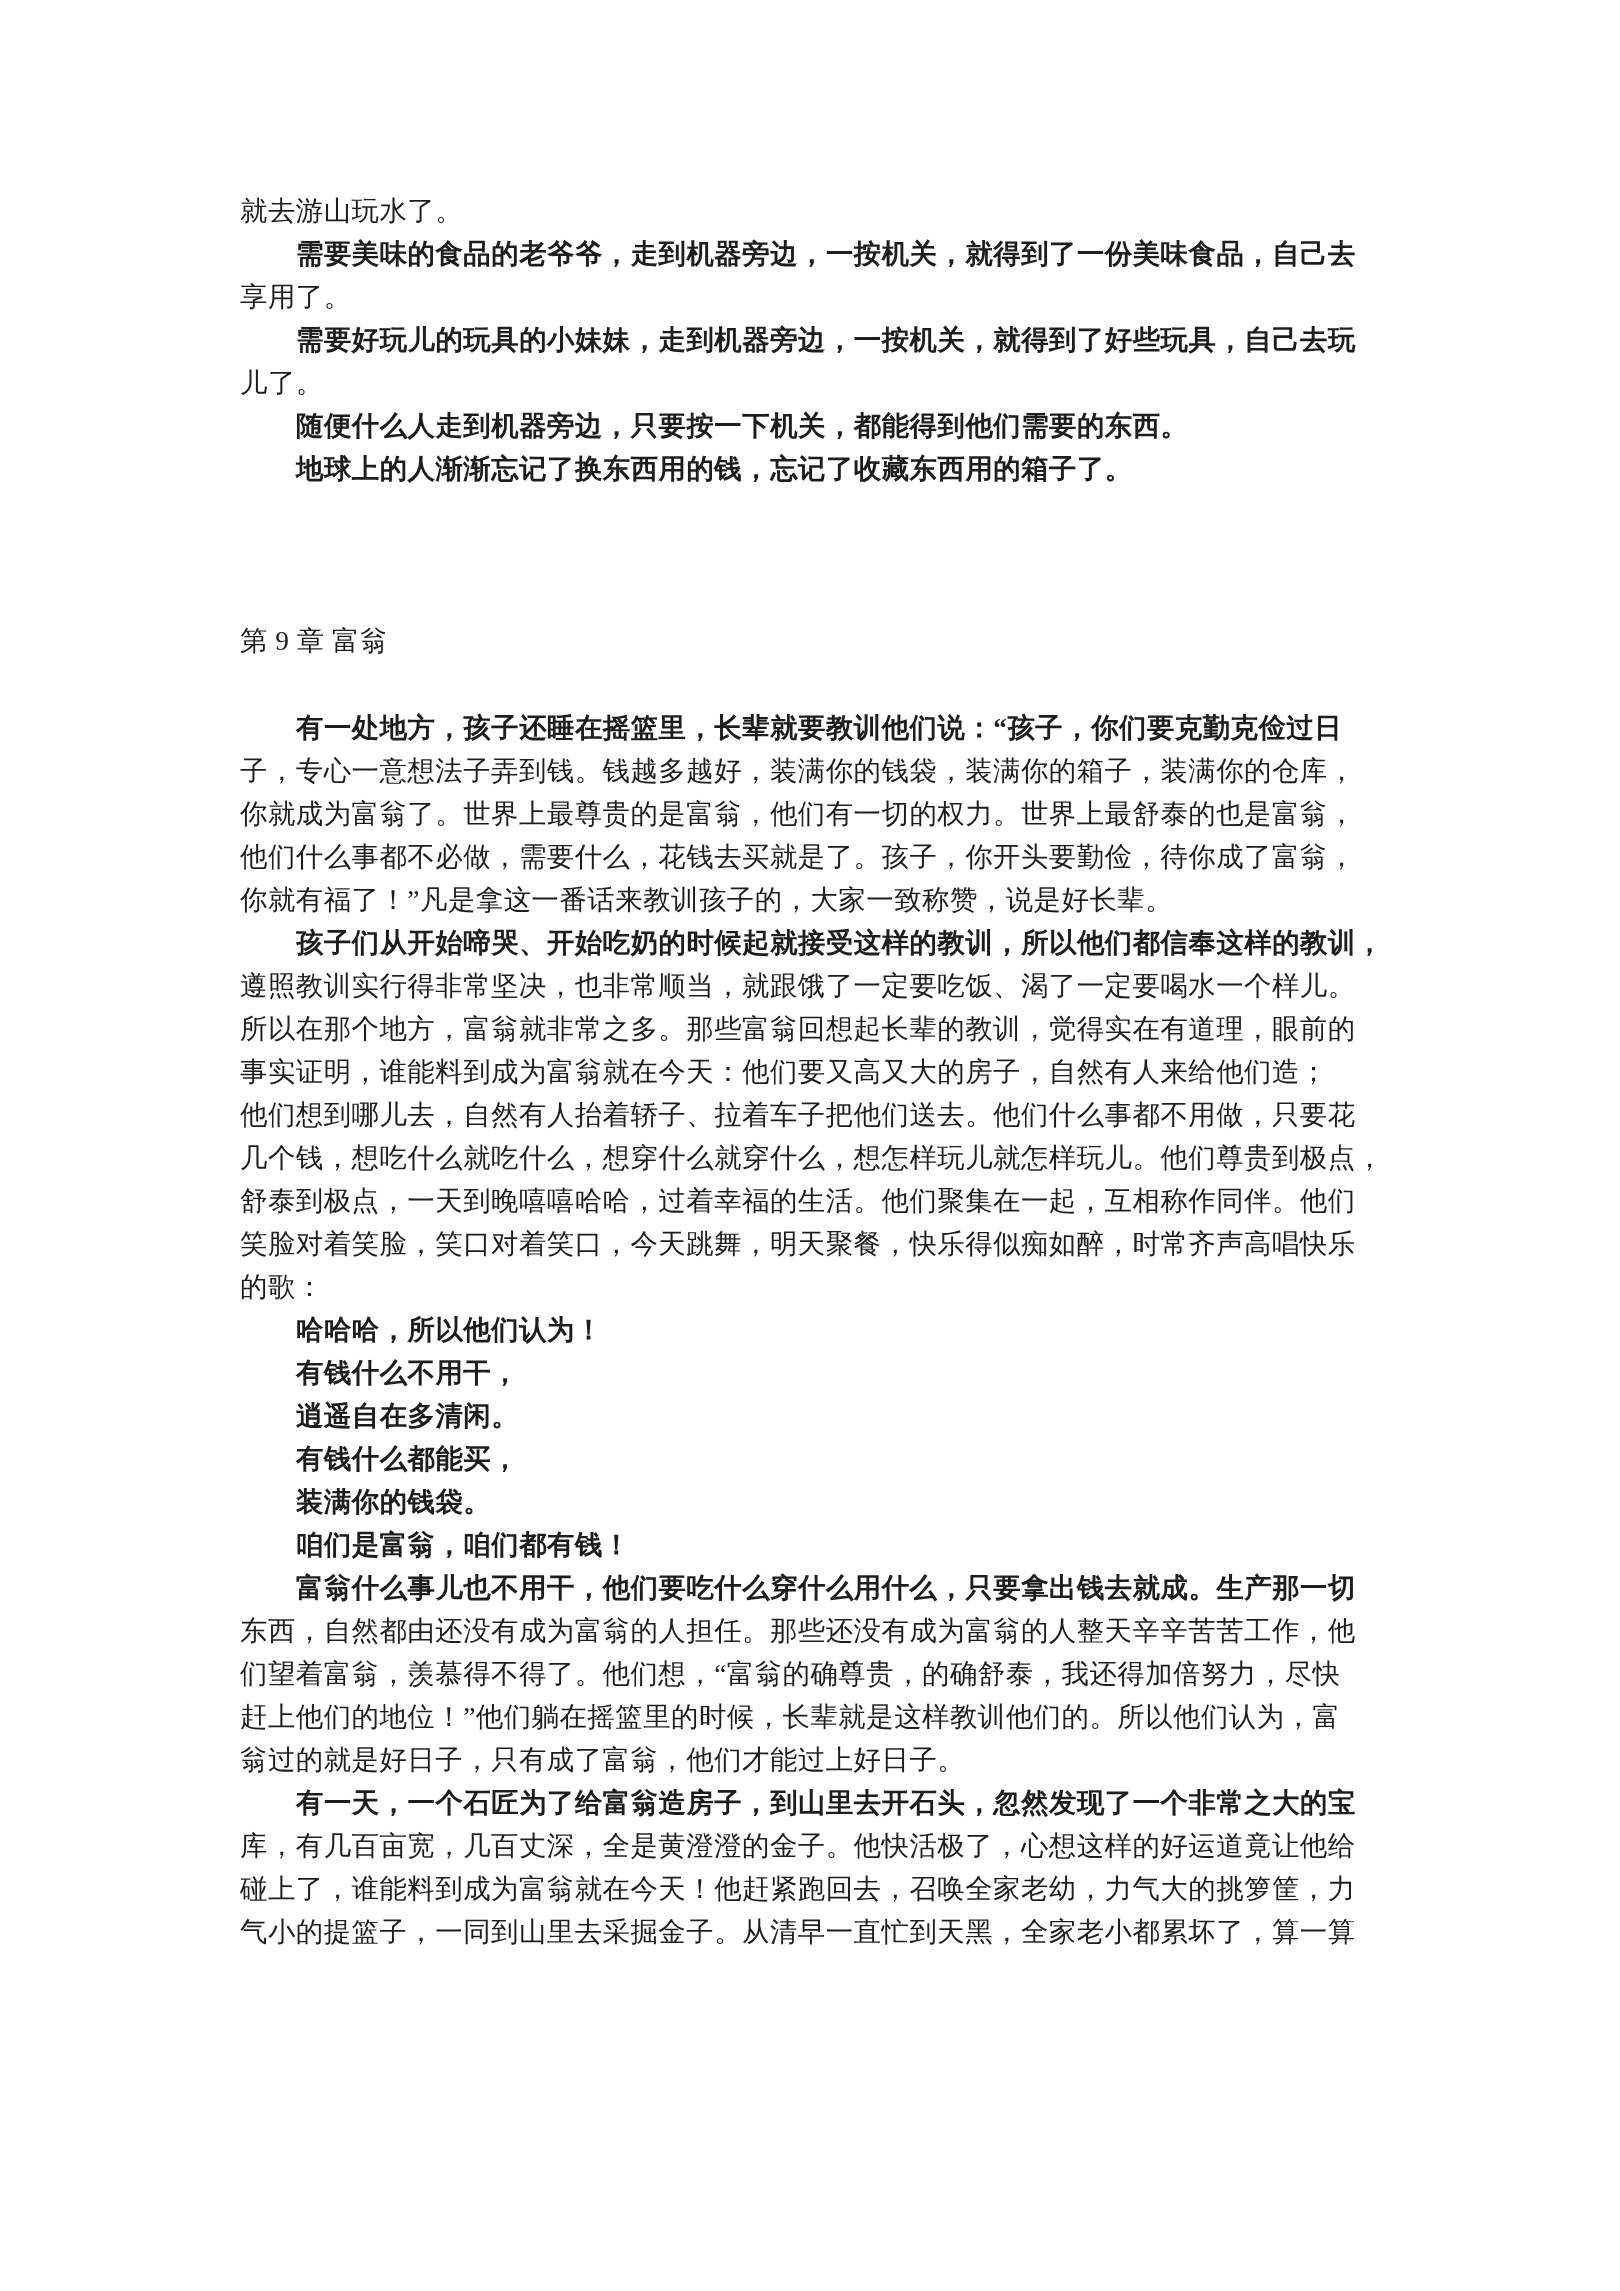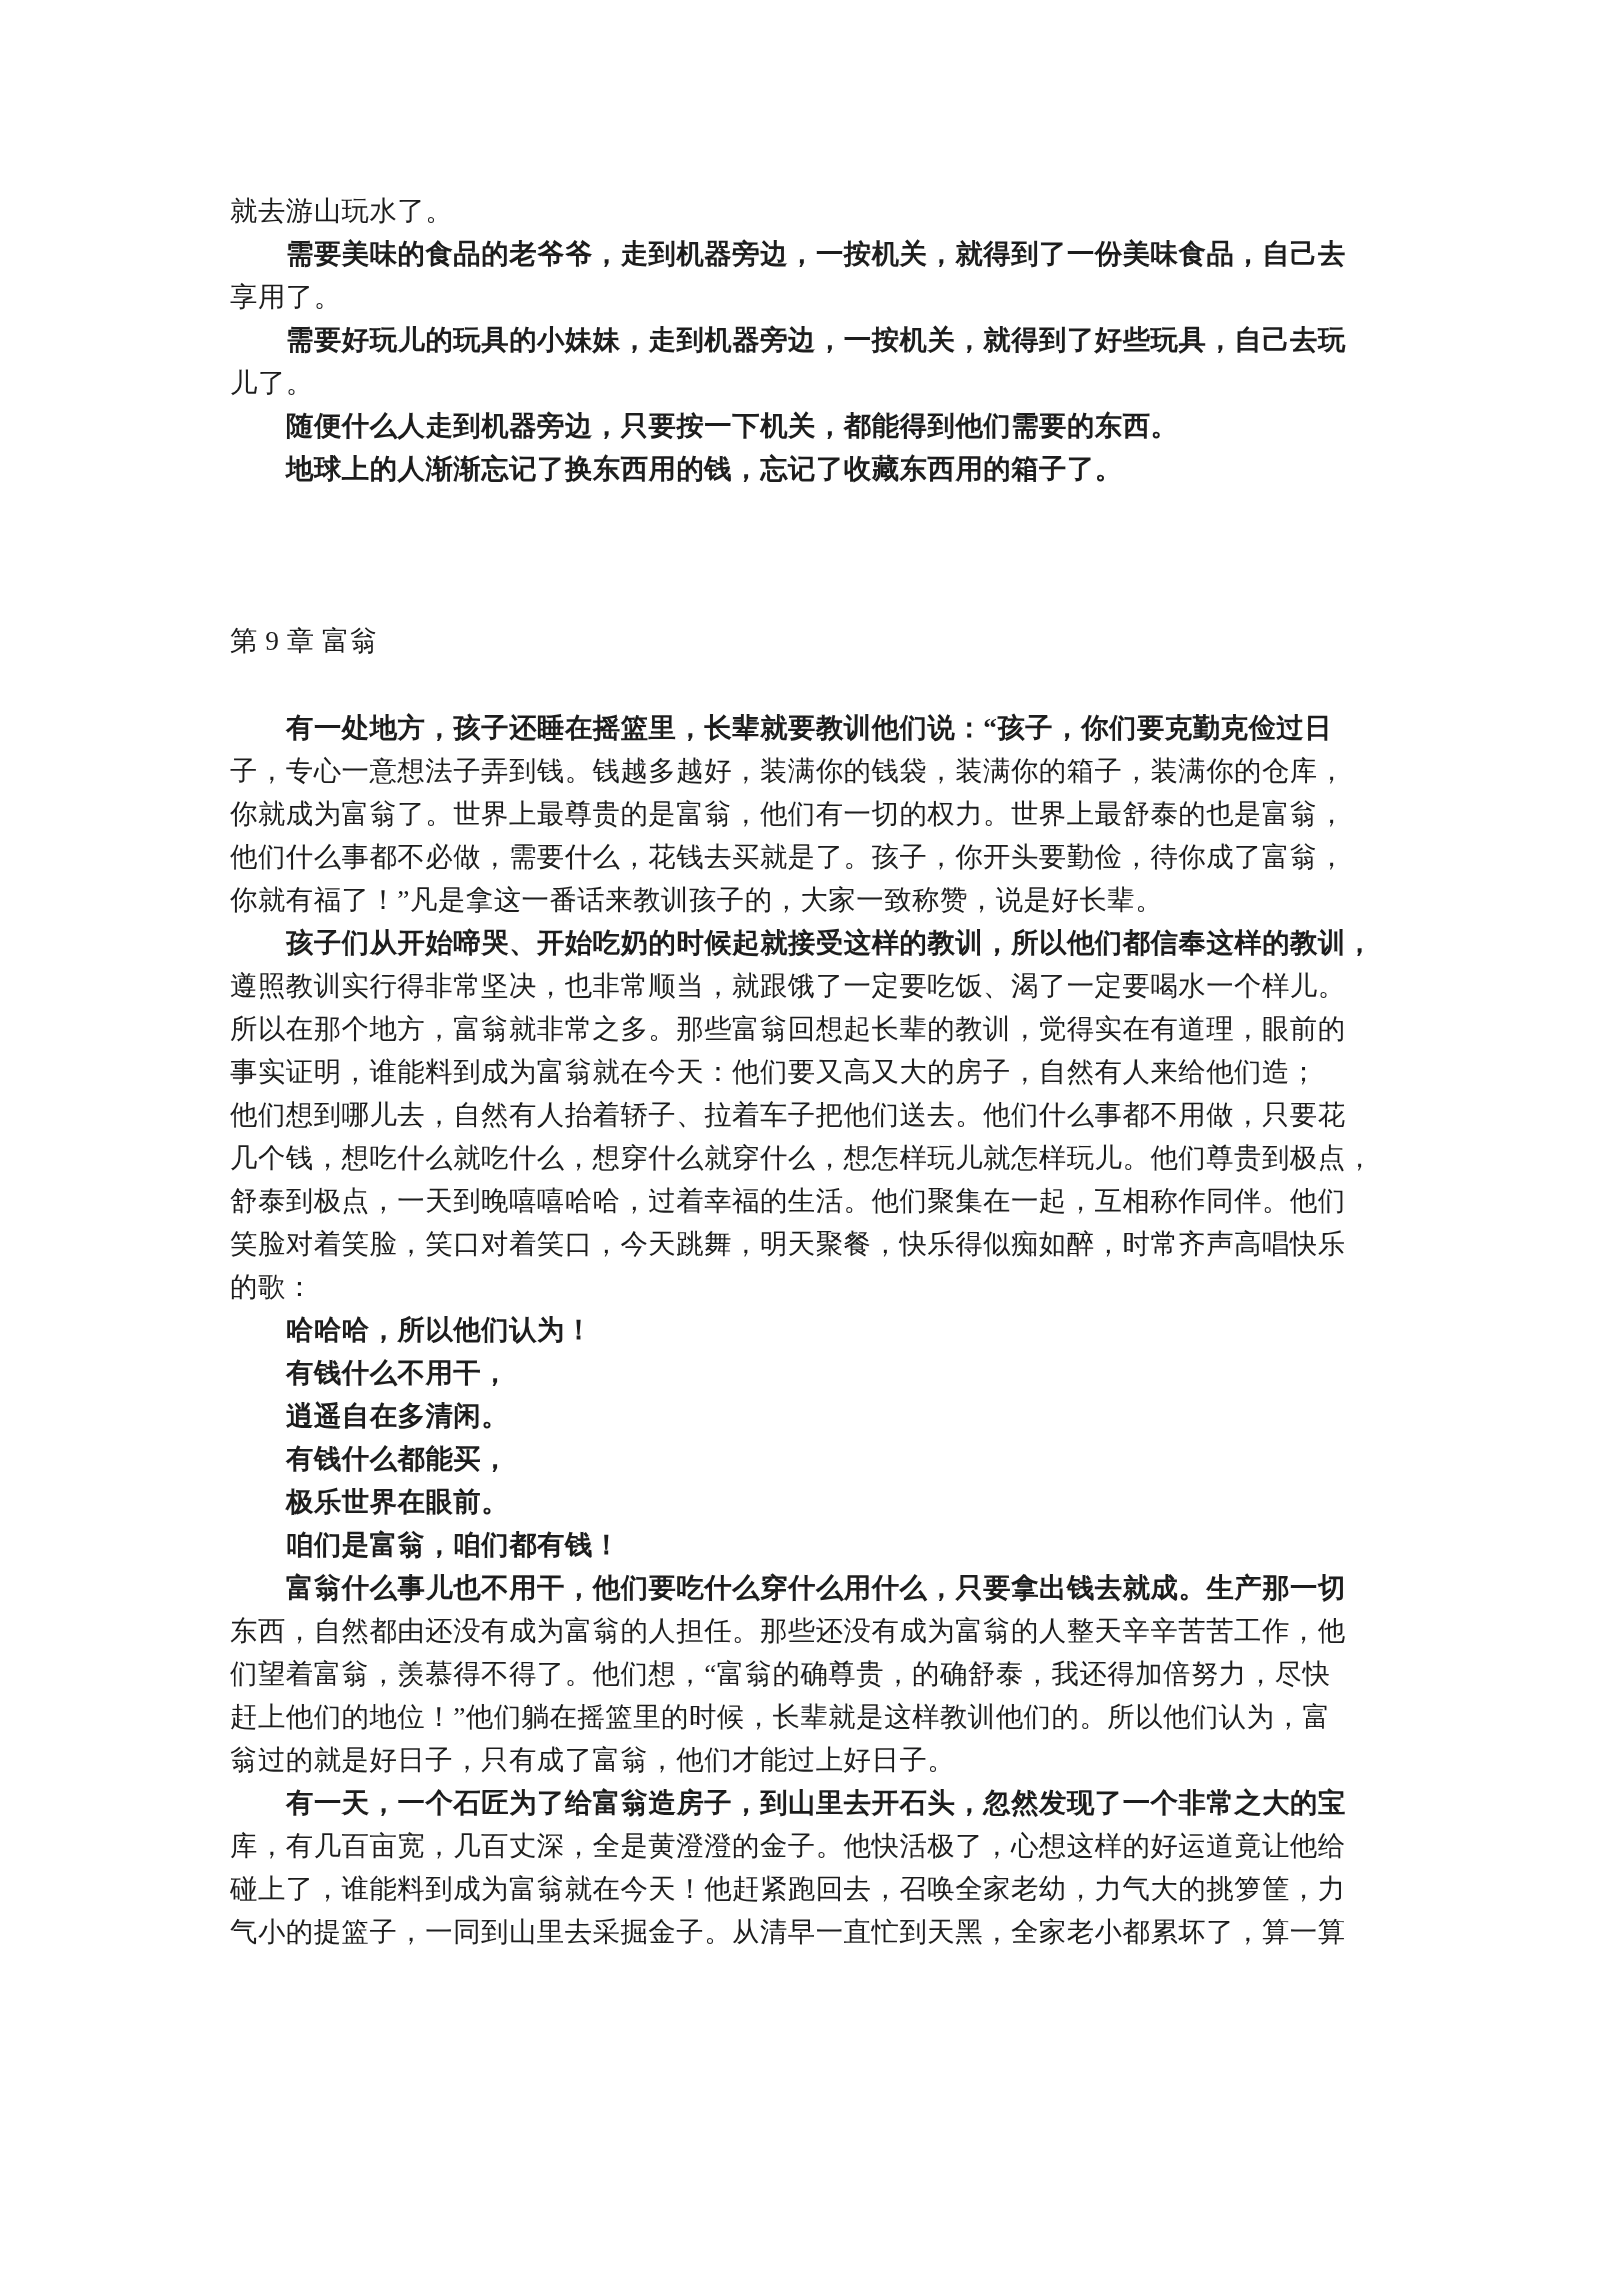--- a/index.html
+++ b/index.html
@@ -11,21 +11,21 @@
     position: relative;
     width: 1620px;
     height: 2292px;
     margin: 0 auto;
     background: #ffffff;
     overflow: hidden;
     font-family: "Liberation Serif", "DejaVu Serif", serif;
   }
   .text-block {
     position: absolute;
-    left: 230px;
+    left: 240px;
     top: 190px;
     width: 1157px;
     font-size: 27.4px;
     line-height: 43px;
     color: #1d1d1d;
   }
   .line {
     white-space: nowrap;
     letter-spacing: 0.5px;
   }
@@ -64,21 +64,21 @@
       <div class="line">事实证明，谁能料到成为富翁就在今天：他们要又高又大的房子，自然有人来给他们造；</div>
       <div class="line">他们想到哪儿去，自然有人抬着轿子、拉着车子把他们送去。他们什么事都不用做，只要花</div>
       <div class="line">几个钱，想吃什么就吃什么，想穿什么就穿什么，想怎样玩儿就怎样玩儿。他们尊贵到极点，</div>
       <div class="line">舒泰到极点，一天到晚嘻嘻哈哈，过着幸福的生活。他们聚集在一起，互相称作同伴。他们</div>
       <div class="line">笑脸对着笑脸，笑口对着笑口，今天跳舞，明天聚餐，快乐得似痴如醉，时常齐声高唱快乐</div>
       <div class="line">的歌：</div>
       <div class="line indent">哈哈哈，所以他们认为！</div>
       <div class="line indent">有钱什么不用干，</div>
       <div class="line indent">逍遥自在多清闲。</div>
       <div class="line indent">有钱什么都能买，</div>
-      <div class="line indent">极乐世界在眼前。</div>
+      <div class="line indent">装满你的钱袋。</div>
       <div class="line indent">咱们是富翁，咱们都有钱！</div>
       <div class="line indent">富翁什么事儿也不用干，他们要吃什么穿什么用什么，只要拿出钱去就成。生产那一切</div>
       <div class="line">东西，自然都由还没有成为富翁的人担任。那些还没有成为富翁的人整天辛辛苦苦工作，他</div>
       <div class="line">们望着富翁，羡慕得不得了。他们想，“富翁的确尊贵，的确舒泰，我还得加倍努力，尽快</div>
       <div class="line">赶上他们的地位！”他们躺在摇篮里的时候，长辈就是这样教训他们的。所以他们认为，富</div>
       <div class="line">翁过的就是好日子，只有成了富翁，他们才能过上好日子。</div>
       <div class="line indent">有一天，一个石匠为了给富翁造房子，到山里去开石头，忽然发现了一个非常之大的宝</div>
       <div class="line">库，有几百亩宽，几百丈深，全是黄澄澄的金子。他快活极了，心想这样的好运道竟让他给</div>
       <div class="line">碰上了，谁能料到成为富翁就在今天！他赶紧跑回去，召唤全家老幼，力气大的挑箩筐，力</div>
       <div class="line">气小的提篮子，一同到山里去采掘金子。从清早一直忙到天黑，全家老小都累坏了，算一算</div>

